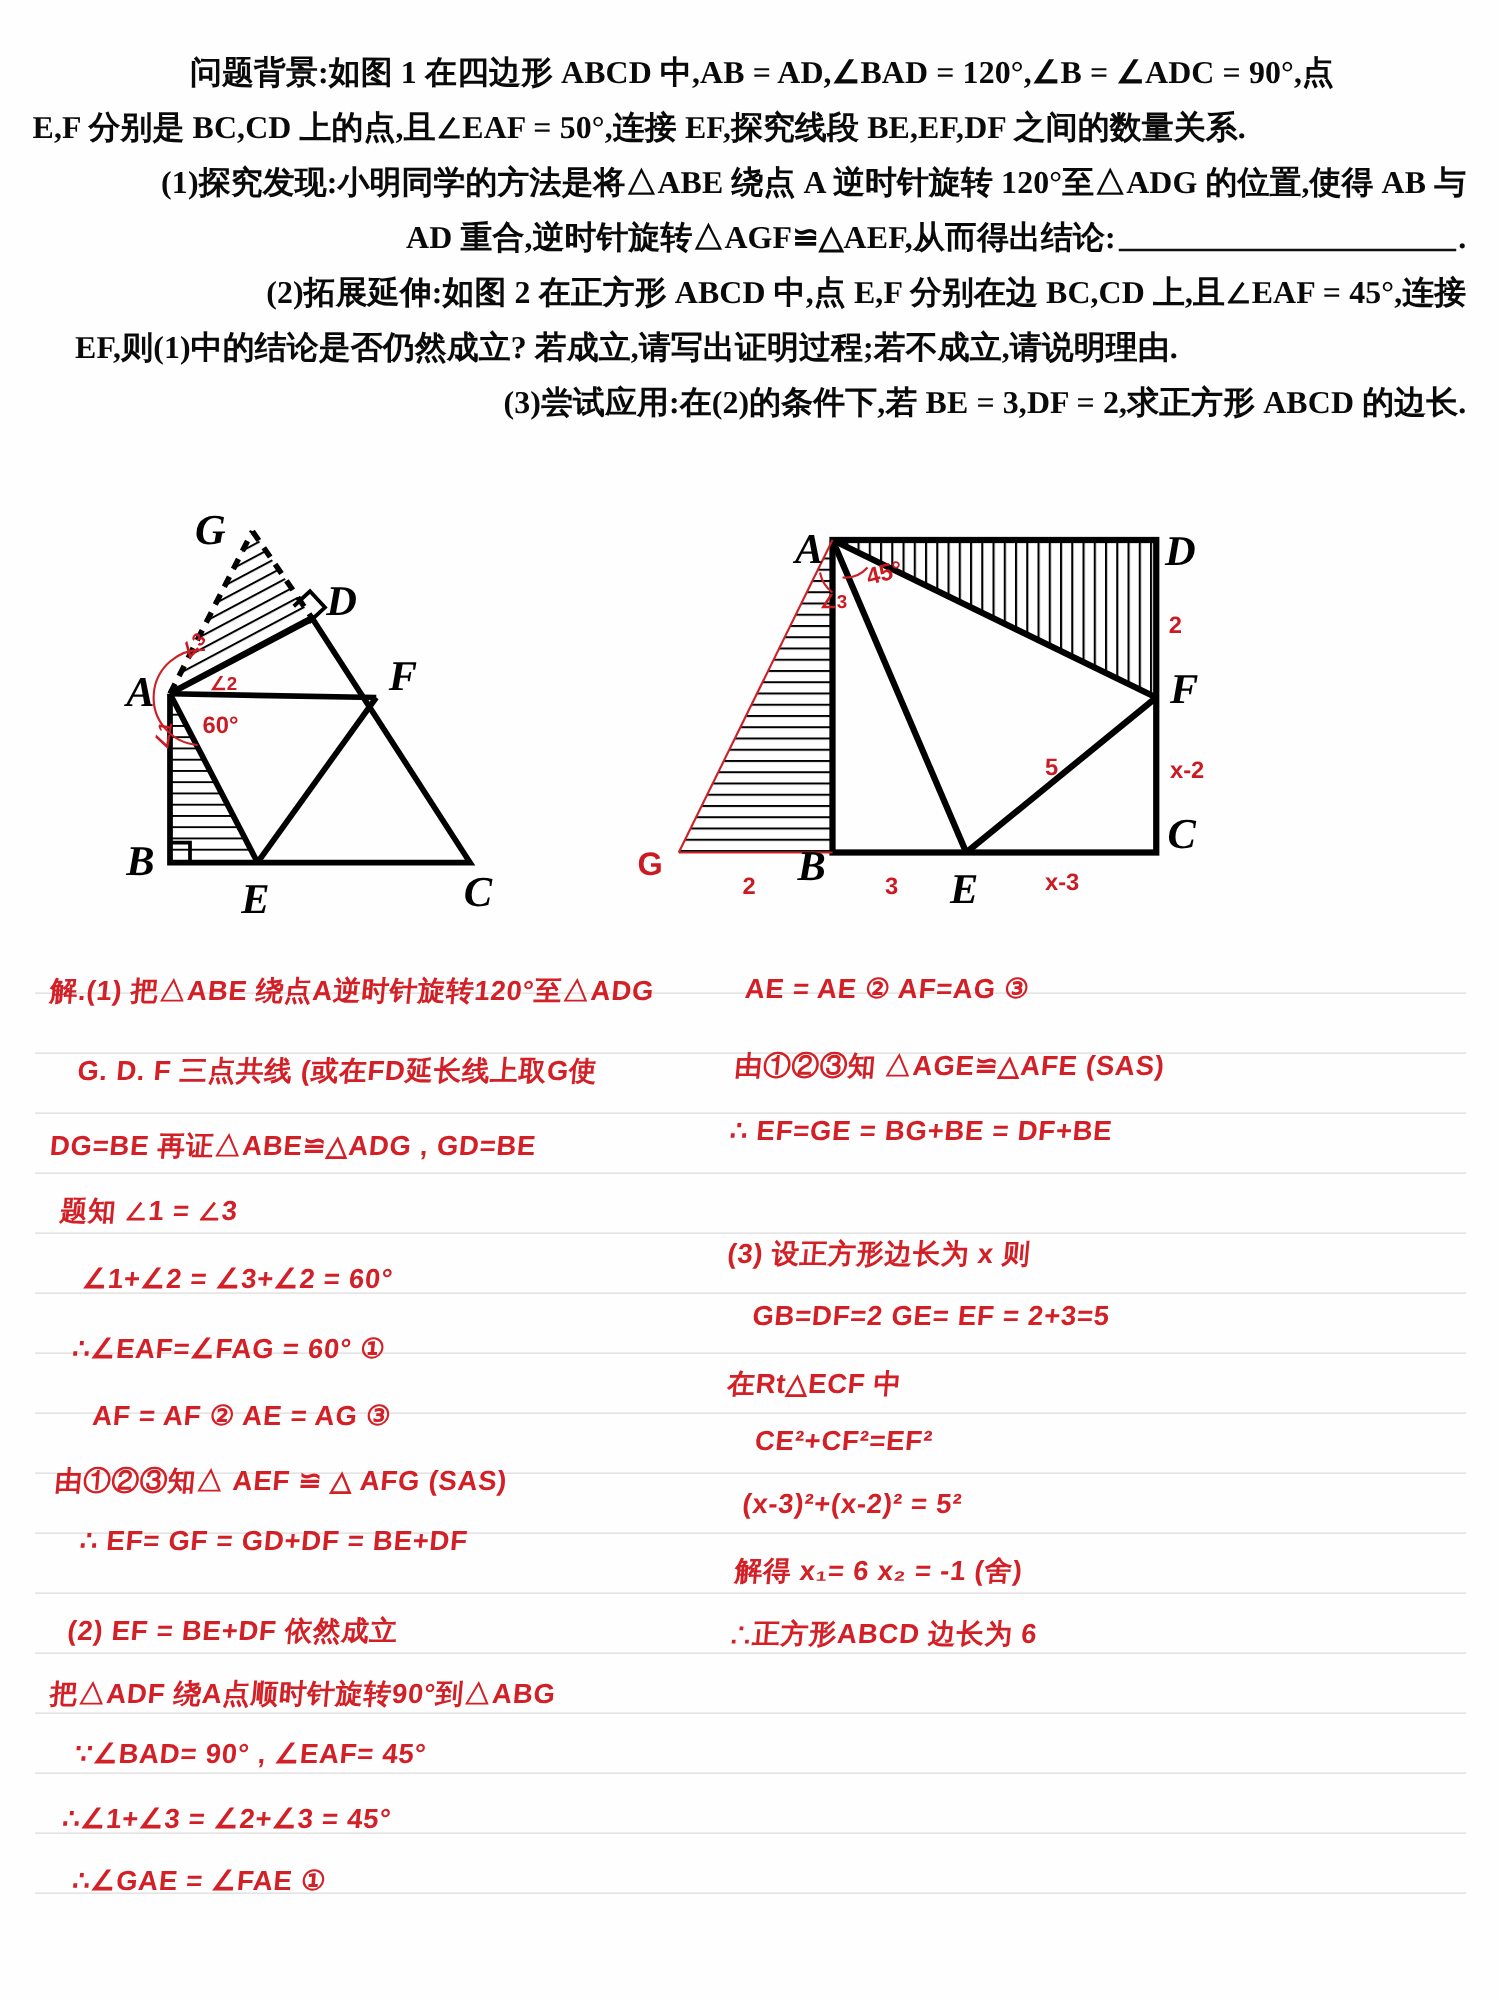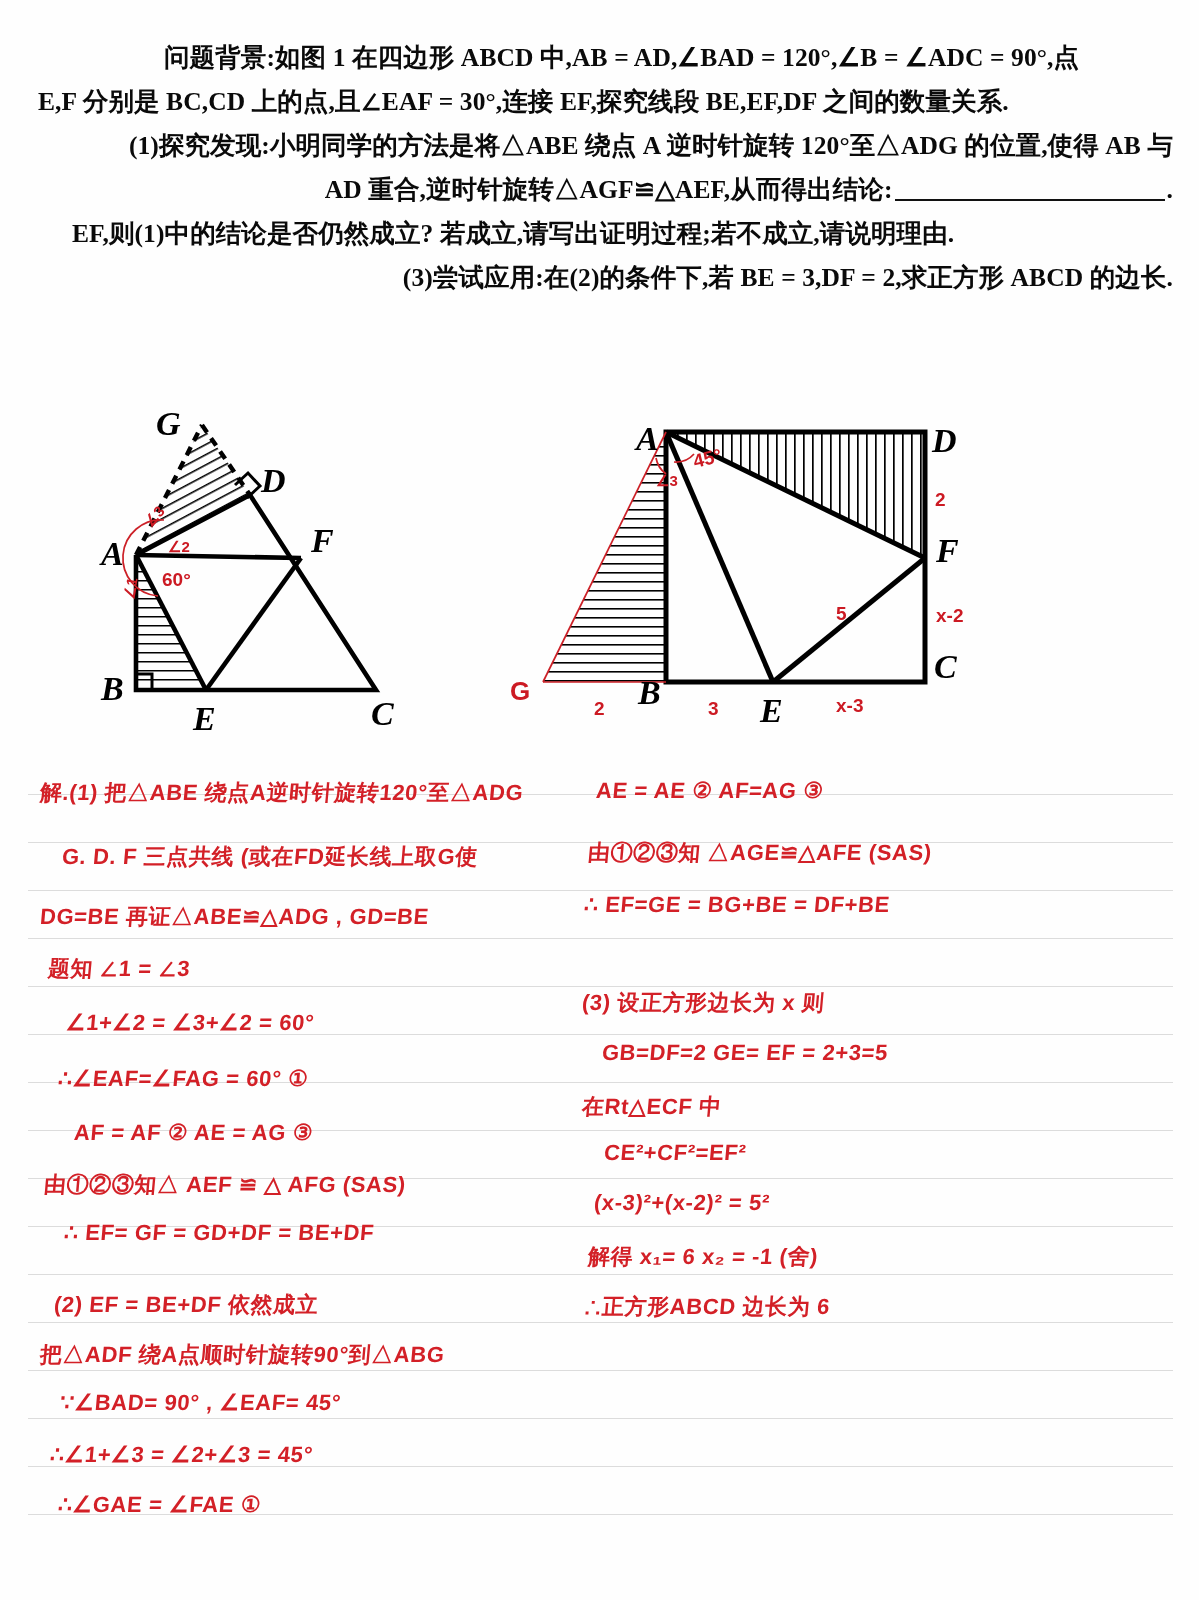--- a/index.html
+++ b/index.html
@@ -17,21 +17,20 @@
   }
   .pline{
     font-family:"Liberation Serif",serif;
     font-size:25.5px;
     line-height:44px;
     color:#0a0a0a;
     font-weight:600;
     letter-spacing:0.1px;
     padding:0 26px 0 26px;
     white-space:nowrap;
-    margin-left:12px;
   }
   .pline.indent{ text-indent:34px; }
   .pline.indent2{ text-indent:20px;text-align:right; }
   .pline.head{ text-indent:126px; }
   .blank-line{
     display:inline-block;
     width:270px;
     border-bottom:2.4px solid #111;
     height:0;
     vertical-align:-3px;
@@ -72,25 +71,26 @@
     white-space:nowrap;
     position:absolute;
     transform:skewX(-5deg);
   }
 </style>
 </head>
 <body>
 
 <div class="problem">
   <div class="pline head">问题背景:如图 1 在四边形 ABCD 中,AB = AD,∠BAD = 120°,∠B = ∠ADC = 90°,点</div>
-  <div class="pline">E,F 分别是 BC,CD 上的点,且∠EAF = 30°,连接 EF,探究线段 BE,EF,DF 之间的数量关系.</div>
+  <div class="pline">E,F 分别是 BC,CD 上的点,且∠EAF = 50°,连接 EF,探究线段 BE,EF,DF 之间的数量关系.</div>
   <div class="pline indent2">(1)探究发现:小明同学的方法是将△ABE 绕点 A 逆时针旋转 120°至△ADG 的位置,使得 AB 与</div>
   <div class="pline indent2">
     <span>AD 重合,逆时针旋转△AGF≌△AEF,从而得出结论:</span><span class="blank-line"></span><span>.</span>
   </div>
+  <div class="pline indent2">(2)拓展延伸:如图 2 在正方形 ABCD 中,点 E,F 分别在边 BC,CD 上,且∠EAF = 45°,连接</div>
   <div class="pline indent">EF,则(1)中的结论是否仍然成立? 若成立,请写出证明过程;若不成立,请说明理由.</div>
   <div class="pline indent2">(3)尝试应用:在(2)的条件下,若 BE = 3,DF = 2,求正方形 ABCD 的边长.</div>
 </div>
 
 <div class="figs">
 
   <svg id="fig1" class="fig" width="310" height="350" viewBox="0 0 310 350">
     <defs>
       <pattern id="hatchV1" width="9" height="9" patternUnits="userSpaceOnUse" patternTransform="rotate(62)">
         <line x1="0" y1="0" x2="0" y2="9" stroke="#000" stroke-width="3.2"></line>

